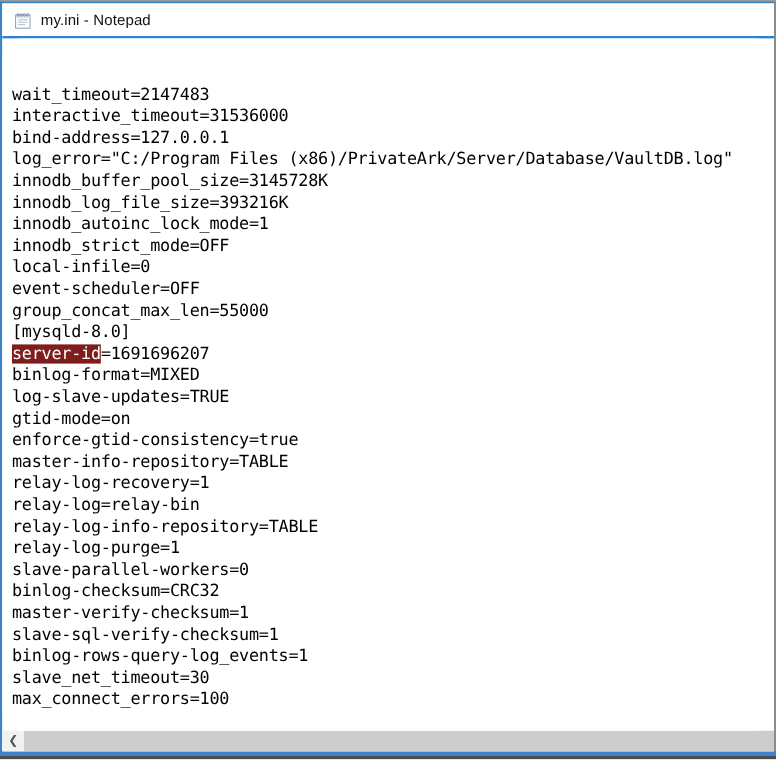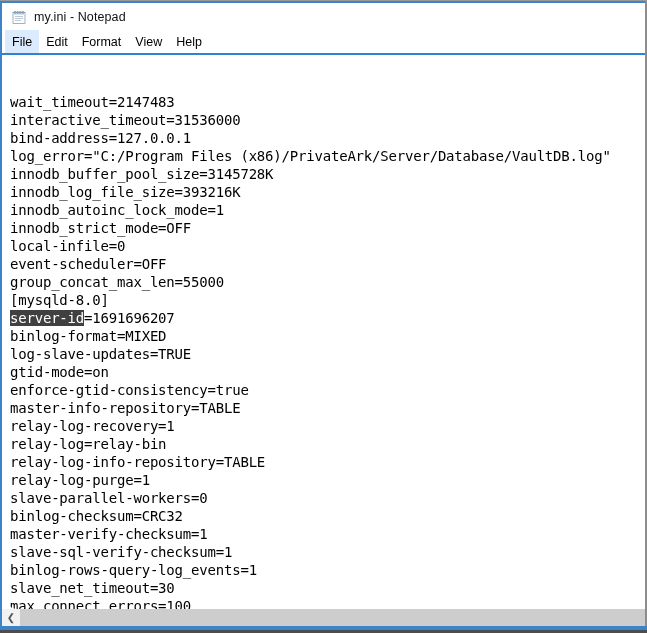--- a/index.html
+++ b/index.html
@@ -63,21 +63,21 @@
     font-family:"DejaVu Sans Mono", monospace;
     font-size:14px;
     line-height:18px;
     letter-spacing:-0.2px;
     color:#000;
     white-space:pre;
     cursor:text;
     border-radius:16px;
   }
   .line { height:18px; }
-  .sel { background:#404040; color:#fff; }
+  .sel { background:#7f1d1d; color:#fff; }
 
   
   .hscroll {
     flex:0 0 17px; height:17px;
     display:flex; align-items:stretch;
     background:#f2f2f2;
   }
   .hscroll .arrow-btn {
     flex:0 0 18px; width:18px;
     display:flex; align-items:center; justify-content:center;
@@ -114,27 +114,20 @@
         <circle cx="6.7" cy="3.4" r="1" fill="none" stroke="#6b7f92" stroke-width="0.7"></circle>
         <circle cx="9.4" cy="3.4" r="1" fill="none" stroke="#6b7f92" stroke-width="0.7"></circle>
         <circle cx="12.1" cy="3.4" r="1" fill="none" stroke="#6b7f92" stroke-width="0.7"></circle>
         <line x1="4" y1="7.5" x2="12" y2="7.5" stroke="#9fb3c3" stroke-width="0.7"></line>
         <line x1="4" y1="9.5" x2="12" y2="9.5" stroke="#9fb3c3" stroke-width="0.7"></line>
         <line x1="4" y1="11.5" x2="10" y2="11.5" stroke="#9fb3c3" stroke-width="0.7"></line>
       </svg>
       <span class="title-text">my.ini - Notepad</span>
     </div>
 
-    <div class="menubar">
-      <div class="menu-item hovered">File</div>
-      <div class="menu-item">Edit</div>
-      <div class="menu-item">Format</div>
-      <div class="menu-item">View</div>
-      <div class="menu-item">Help</div>
-    </div>
 
     <div class="menu-separator"></div>
 
     <div class="editor">
       <div><div class="line">wait_timeout=2147483</div><div class="line">interactive_timeout=31536000</div><div class="line">bind-address=127.0.0.1</div><div class="line">log_error="C:/Program Files (x86)/PrivateArk/Server/Database/VaultDB.log"</div><div class="line">innodb_buffer_pool_size=3145728K</div><div class="line">innodb_log_file_size=393216K</div><div class="line">innodb_autoinc_lock_mode=1</div><div class="line">innodb_strict_mode=OFF</div><div class="line">local-infile=0</div><div class="line">event-scheduler=OFF</div><div class="line">group_concat_max_len=55000</div><div class="line">[mysqld-8.0]</div><div class="line"><span class="sel">server-id</span>=1691696207</div><div class="line">binlog-format=MIXED</div><div class="line">log-slave-updates=TRUE</div><div class="line">gtid-mode=on</div><div class="line">enforce-gtid-consistency=true</div><div class="line">master-info-repository=TABLE</div><div class="line">relay-log-recovery=1</div><div class="line">relay-log=relay-bin</div><div class="line">relay-log-info-repository=TABLE</div><div class="line">relay-log-purge=1</div><div class="line">slave-parallel-workers=0</div><div class="line">binlog-checksum=CRC32</div><div class="line">master-verify-checksum=1</div><div class="line">slave-sql-verify-checksum=1</div><div class="line">binlog-rows-query-log_events=1</div><div class="line">slave_net_timeout=30</div><div class="line">max_connect_errors=100</div></div>
     </div>
 
     <div class="hscroll">
       <div class="arrow-btn">
         <span>❮</span>

